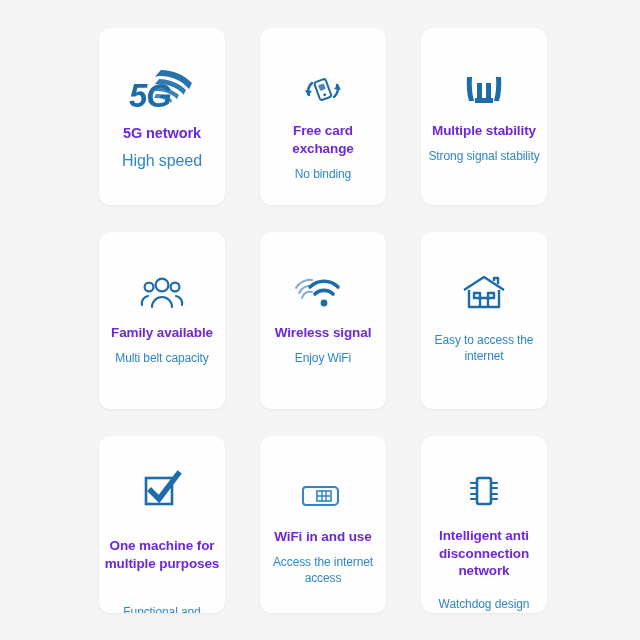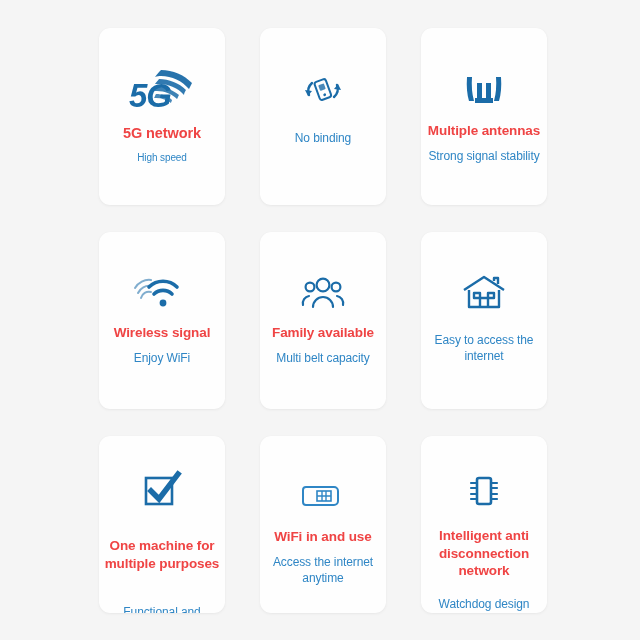--- a/index.html
+++ b/index.html
@@ -47,21 +47,21 @@
     display: flex;
     align-items: center;
     justify-content: center;
     margin-bottom: 6px;
     text-decoration: underline;
   }
   .icon-wrap svg {
     display: block;
   }
   .card-title {
-    color: #ef4444;
+    color: #6d28d9;
     font-weight: bold;
     font-size: 13.5px;
     line-height: 1.33;
     text-align: center;
     padding: 0 5px;
     letter-spacing: -0.1px;
   }
   .card-sub {
     color: #2f86c5;
     font-size: 12px;
@@ -70,21 +70,21 @@
     margin-top: 9px;
     padding: 0 3px;
     letter-spacing: -0.1px;
   }
   
   .card.feature-5g .card-title {
     font-size: 14.5px;
     font-weight: bold;
   }
   .card.feature-5g .card-sub {
-    font-size: 10px;
+    font-size: 16px;
     color: #2f86c5;
     margin-top: 8px;
     font-weight: normal;
   }
   .card.feature-5g .icon-wrap {
     margin-bottom: 10px;
   }
   
   .card.feature-exchange { padding-top: 36px; }
   .card.feature-antennas { padding-top: 36px; }
@@ -130,75 +130,76 @@
             <path d="M9 23 l-3 -6 l7 1 z"></path>
             <path d="M39 11 l3 6 l-7 -1 z"></path>
           </g>
           <g transform="rotate(-20 24 17)">
             <rect x="18" y="7" width="12" height="19" rx="2.4" fill="none" stroke="#1b6ca8" stroke-width="2"></rect>
             <rect x="21" y="11" width="6" height="6" rx="1" fill="#1b6ca8" opacity="0.8"></rect>
             <circle cx="24" cy="22" r="1.4" fill="#1b6ca8"></circle>
           </g>
         </svg>
       </div>
+      <div class="card-title">Free card exchange</div>
       <div class="card-sub">No binding</div>
     </div>
 
     <div class="card feature-antennas">
       <div class="icon-wrap">
         <svg width="46" height="34" viewBox="0 0 46 34">
           <g fill="#1b6ca8">
             <path d="M6 4 q-1 14 2 24 h5 q-3 -11 -2 -24 z"></path>
             <path d="M40 4 q1 14 -2 24 h-5 q3 -11 2 -24 z"></path>
             <path d="M16 10 h5 v18 h-5 z"></path>
             <path d="M25 10 h5 v18 h-5 z"></path>
             <path d="M14 25 h18 v5 h-18 z"></path>
           </g>
         </svg>
       </div>
-      <div class="card-title">Multiple antennas</div>
+      <div class="card-title">Multiple stability</div>
       <div class="card-sub">Strong signal stability</div>
-    </div>
-
-    <div class="card feature-wireless">
-      <div class="icon-wrap">
-        <svg width="58" height="36" viewBox="0 0 58 36">
-          <g fill="none" stroke="#1b6ca8" stroke-width="2" stroke-linecap="round" opacity="0.55">
-            <path d="M2 14 A16 16 0 0 1 18 6"></path>
-            <path d="M5 19 A12 12 0 0 1 18 12"></path>
-            <path d="M8 24 A8 8 0 0 1 18 18"></path>
-          </g>
-          <g fill="none" stroke="#1b6ca8" stroke-width="3.6" stroke-linecap="round">
-            <path d="M16 13 A20 20 0 0 1 44 13"></path>
-            <path d="M21 20 A13 13 0 0 1 39 20"></path>
-          </g>
-          <circle cx="30" cy="29" r="3.4" fill="#1b6ca8"></circle>
-        </svg>
-      </div>
-      <div class="card-title">Wireless signal</div>
-      <div class="card-sub">Enjoy WiFi</div>
     </div>
 
     <div class="card feature-family">
       <div class="icon-wrap">
         <svg width="44" height="36" viewBox="0 0 44 36">
           <g fill="none" stroke="#1b6ca8" stroke-width="2.2" stroke-linecap="round">
             <circle cx="22" cy="11" r="6.4"></circle>
             <path d="M12 33 a10 10 0 0 1 20 0"></path>
             <circle cx="9" cy="13" r="4.4"></circle>
             <path d="M2 31 a7.5 7.5 0 0 1 6 -9"></path>
             <circle cx="35" cy="13" r="4.4"></circle>
             <path d="M42 31 a7.5 7.5 0 0 0 -6 -9"></path>
           </g>
         </svg>
       </div>
       <div class="card-title">Family available</div>
       <div class="card-sub">Multi belt capacity</div>
     </div>
 
+    <div class="card feature-wireless">
+      <div class="icon-wrap">
+        <svg width="58" height="36" viewBox="0 0 58 36">
+          <g fill="none" stroke="#1b6ca8" stroke-width="2" stroke-linecap="round" opacity="0.55">
+            <path d="M2 14 A16 16 0 0 1 18 6"></path>
+            <path d="M5 19 A12 12 0 0 1 18 12"></path>
+            <path d="M8 24 A8 8 0 0 1 18 18"></path>
+          </g>
+          <g fill="none" stroke="#1b6ca8" stroke-width="3.6" stroke-linecap="round">
+            <path d="M16 13 A20 20 0 0 1 44 13"></path>
+            <path d="M21 20 A13 13 0 0 1 39 20"></path>
+          </g>
+          <circle cx="30" cy="29" r="3.4" fill="#1b6ca8"></circle>
+        </svg>
+      </div>
+      <div class="card-title">Wireless signal</div>
+      <div class="card-sub">Enjoy WiFi</div>
+    </div>
+
     <div class="card feature-nobb">
       <div class="icon-wrap">
         <svg width="46" height="36" viewBox="0 0 46 36">
           <g fill="none" stroke="#1b6ca8" stroke-width="2.4" stroke-linejoin="round">
             <path d="M3 16 L23 3 L43 16"></path>
             <path d="M8 16 v17 h30 v-17"></path>
             <path d="M33 7 v-3 h4 v6"></path>
             <path d="M19 33 v-9 h8 v9"></path>
             <rect x="13" y="19" width="6" height="5"></rect>
             <rect x="27" y="19" width="6" height="5"></rect>
@@ -225,21 +226,21 @@
           <path d="M4 6 h28 a4 4 0 0 1 4 4 v10 a4 4 0 0 1 -4 4 h-28 a3 3 0 0 1 -3 -3 v-12 a3 3 0 0 1 3 -3 z" fill="none" stroke="#2f86c5" stroke-width="2"></path>
           <rect x="15" y="10" width="14" height="10" fill="none" stroke="#2f86c5" stroke-width="1.6"></rect>
           <g stroke="#2f86c5" stroke-width="1.4">
             <line x1="20" y1="10" x2="20" y2="20"></line>
             <line x1="24" y1="10" x2="24" y2="20"></line>
             <line x1="15" y1="15" x2="29" y2="15"></line>
           </g>
         </svg>
       </div>
       <div class="card-title">WiFi in and use</div>
-      <div class="card-sub">Access the internet anytime</div>
+      <div class="card-sub">Access the internet access</div>
     </div>
 
     <div class="card feature-chip">
       <div class="icon-wrap">
         <svg width="36" height="38" viewBox="0 0 36 38">
           <rect x="11" y="6" width="14" height="26" rx="2" fill="none" stroke="#1b6ca8" stroke-width="2.6"></rect>
           <g stroke="#1b6ca8" stroke-width="2.2" stroke-linecap="round">
             <line x1="5" y1="11" x2="11" y2="11"></line>
             <line x1="5" y1="16" x2="11" y2="16"></line>
             <line x1="5" y1="22" x2="11" y2="22"></line>

